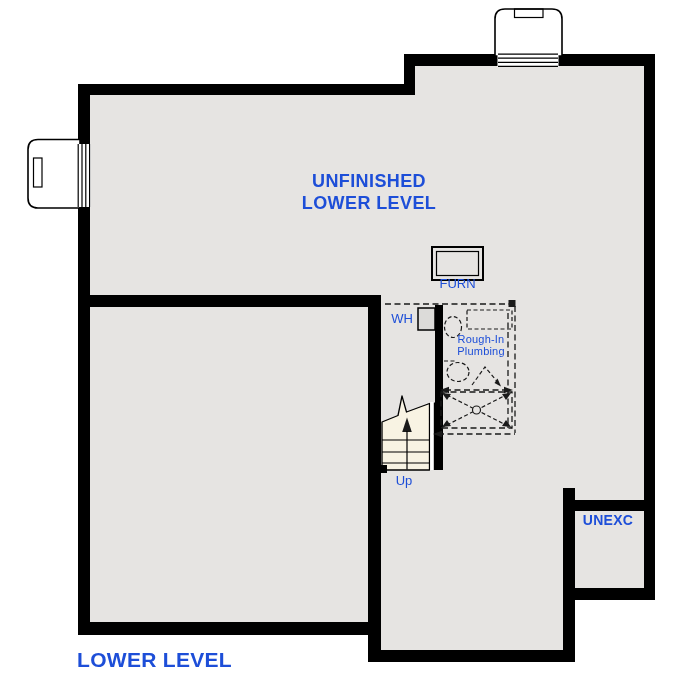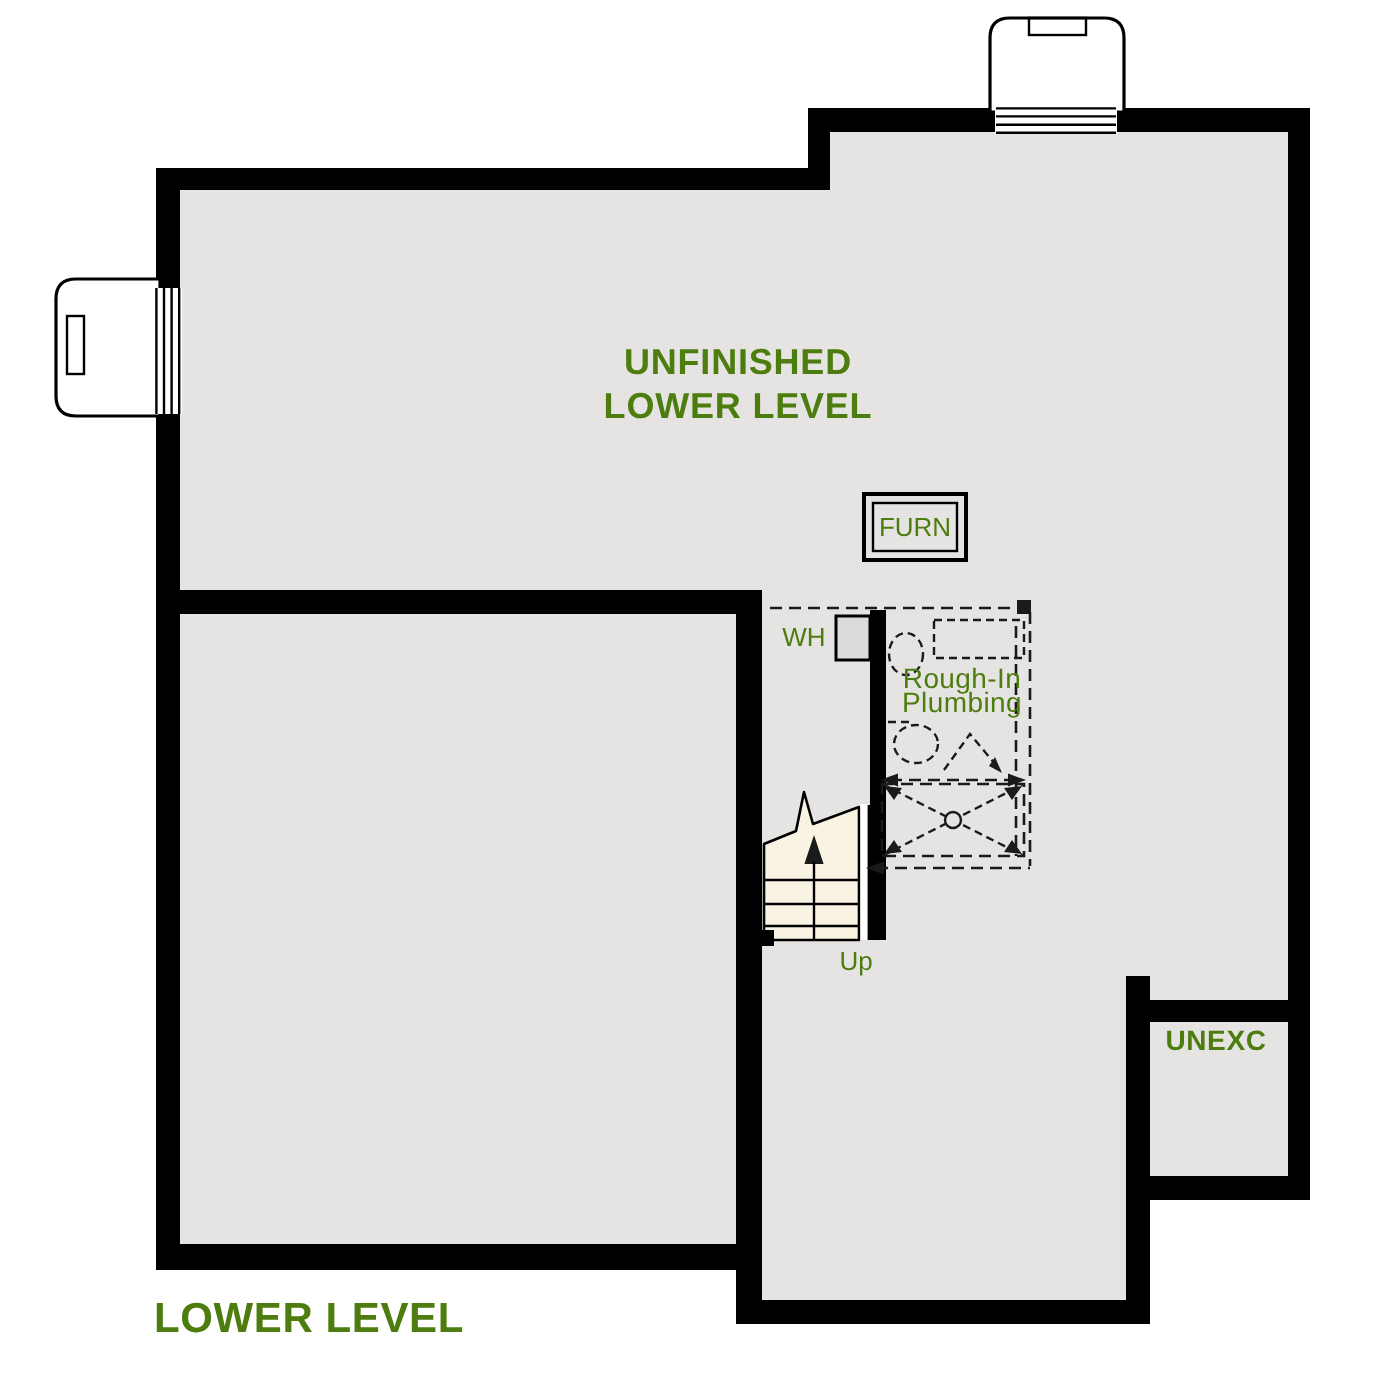--- a/index.html
+++ b/index.html
@@ -8,27 +8,27 @@
   svg{position:absolute;left:0;top:0;}
   .floor{fill:var(--floor,#e6e4e2);}
   .wall{fill:var(--wall,#000000);}
   .stairs-fill{fill:var(--stairs_fill,#f8f3e3);stroke:#000;stroke-width:1.3;stroke-linejoin:round;}
   .well{fill:#ffffff;stroke:#000;stroke-width:1.6;}
   .thin{stroke:#000;stroke-width:1.2;fill:none;}
   .glaze{fill:#ffffff;}
   .dash{stroke:var(--line,#1a1a1a);stroke-width:1.3;fill:none;stroke-dasharray:6 3.5;}
   .dashf{stroke:var(--line,#1a1a1a);stroke-width:1.2;fill:none;stroke-dasharray:4 2.5;}
   .arrowhead{fill:var(--line,#1a1a1a);stroke:none;}
-  .label{position:absolute;color:#4d7c0f;}
+  .label{position:absolute;color:#1d4ed8;}
   .lbl-room{font-weight:bold;font-size:18px;line-height:22px;letter-spacing:.4px;text-align:center;}
   .lbl-unex{font-weight:bold;font-size:14px;letter-spacing:.3px;text-align:center;}
   .lbl-title{font-weight:bold;font-size:21px;letter-spacing:.3px;}
   .lbl-small{font-size:13px;text-align:center;}
-  .lbl-tiny{font-size:14px;line-height:11.5px;text-align:center;letter-spacing:.2px;}
-  .furn-box{display:flex;align-items:center;justify-content:center;}
+  .lbl-tiny{font-size:11px;line-height:11.5px;text-align:center;letter-spacing:.2px;}
+  .furn-box{display:flex;align-items:center;justify-content:center;margin-top:20px;}
 </style>
 </head>
 <body>
 
 <div class="plan-wrap">
 
   <svg width="687" height="687" viewBox="0 0 687 687">
 
     <path class="floor" d="M78,84 L415,84 L415,54 L655,54 L655,600 L575,600 L575,662 L368,662 L368,635 L78,635 Z"></path>
 
@@ -115,17 +115,17 @@
 
   <div class="label lbl-small furn-box" style="left:432px;top:247px;width:51px;height:33px;">FURN</div>
 
   <div class="label lbl-small" style="left:388px;top:311px;width:28px;">WH</div>
 
   <div class="label lbl-tiny" style="left:431px;top:334px;width:100px;">
     <span style="display:block">Rough-In</span>
     <span style="display:block">Plumbing</span>
   </div>
 
-  <div class="label lbl-small" style="left:408px;top:473px;width:40px;">Up</div>
+  <div class="label lbl-small" style="left:384px;top:473px;width:40px;">Up</div>
 
   <div class="label lbl-title" style="left:77px;top:648px;">LOWER LEVEL</div>
 
 </div>
 
 </body></html>

